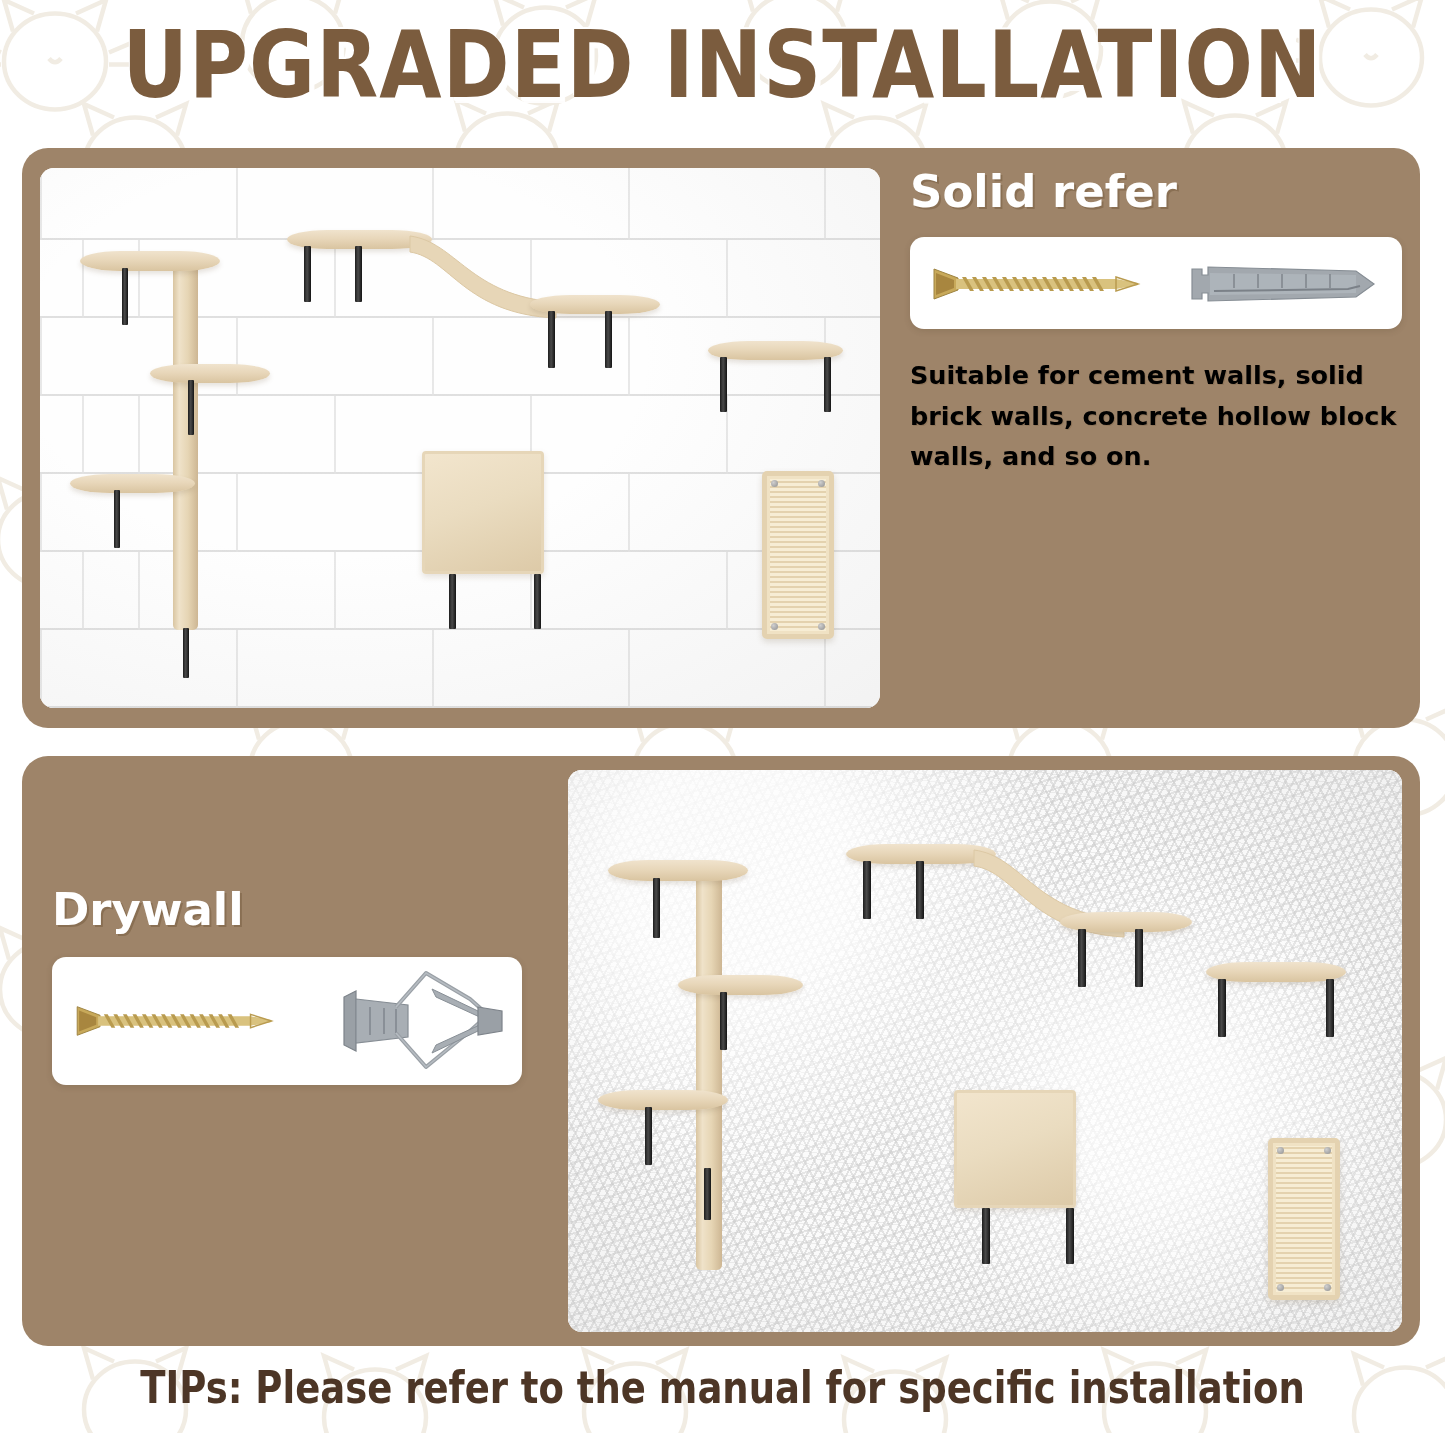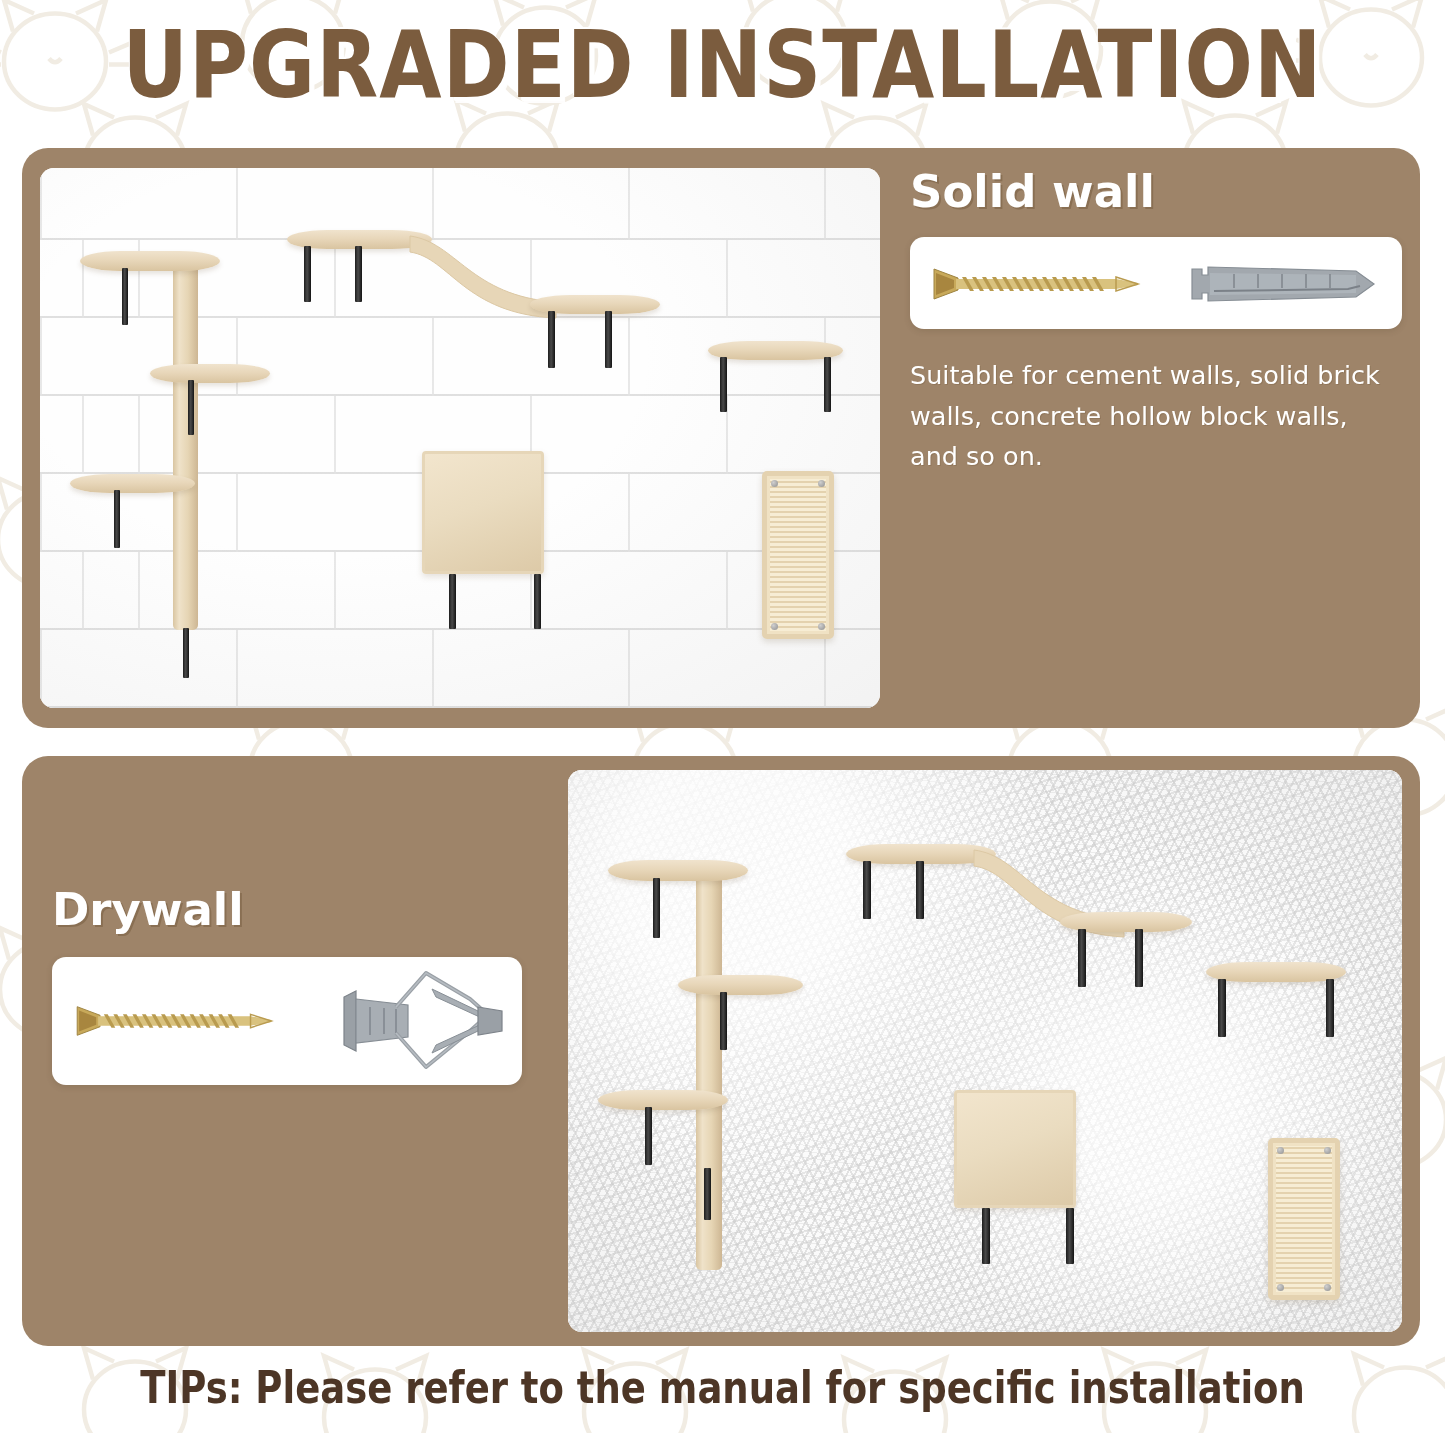--- a/index.html
+++ b/index.html
@@ -192,24 +192,24 @@
     white-space: nowrap;
   }
   .hardware-card {
     background: #ffffff;
     border-radius: 14px;
     position: relative;
     box-shadow: 0 2px 6px rgba(80,60,40,0.18);
   }
   .info-text {
     font-family: "DejaVu Sans", sans-serif;
-    font-weight: 400;
+    font-weight: 700;
     font-size: 25.5px;
     line-height: 1.58;
-    color: #ffffff;
+    color: #000000;
     text-shadow: 1px 1px 0 rgba(120,95,65,0.35);
   }
 
   
   .hw { position: absolute; }
 
   
   #footer-tip {
     position: absolute;
     left: 0; top: 1362px;
@@ -444,21 +444,21 @@
 
     <div class="scratch-pad" style="left:722px; top:303px; width:72px; height:168px;">
       <span class="scratch-screw" style="left:4px;  top:4px;"></span>
       <span class="scratch-screw" style="right:4px; top:4px;"></span>
       <span class="scratch-screw" style="left:4px;  bottom:4px;"></span>
       <span class="scratch-screw" style="right:4px; bottom:4px;"></span>
     </div>
   </div>
 
   <div class="info-block" style="left:888px; top:20px; width:492px;">
-    <div class="info-heading">Solid wall</div>
+    <div class="info-heading">Solid refer</div>
 
     <div class="hardware-card" style="margin-top:22px; height:92px;">
 
       <svg class="hw" style="left:22px; top:26px; width:222px; height:42px;" viewBox="0 0 222 42">
         <polygon points="2,6 2,36 26,27 26,15" fill="#c8a95a" stroke="#9d8340" stroke-width="1"></polygon>
         <polygon points="4,10 4,32 22,25 22,17" fill="#a8863f"></polygon>
         <rect x="24" y="16" width="160" height="10" fill="#d9c27e"></rect>
         <g fill="#b99b4f">
           <path d="M30 14 l8 14 l4 0 l-8 -14 z"></path>
             <path d="M40 14 l8 14 l4 0 l-8 -14 z"></path>

